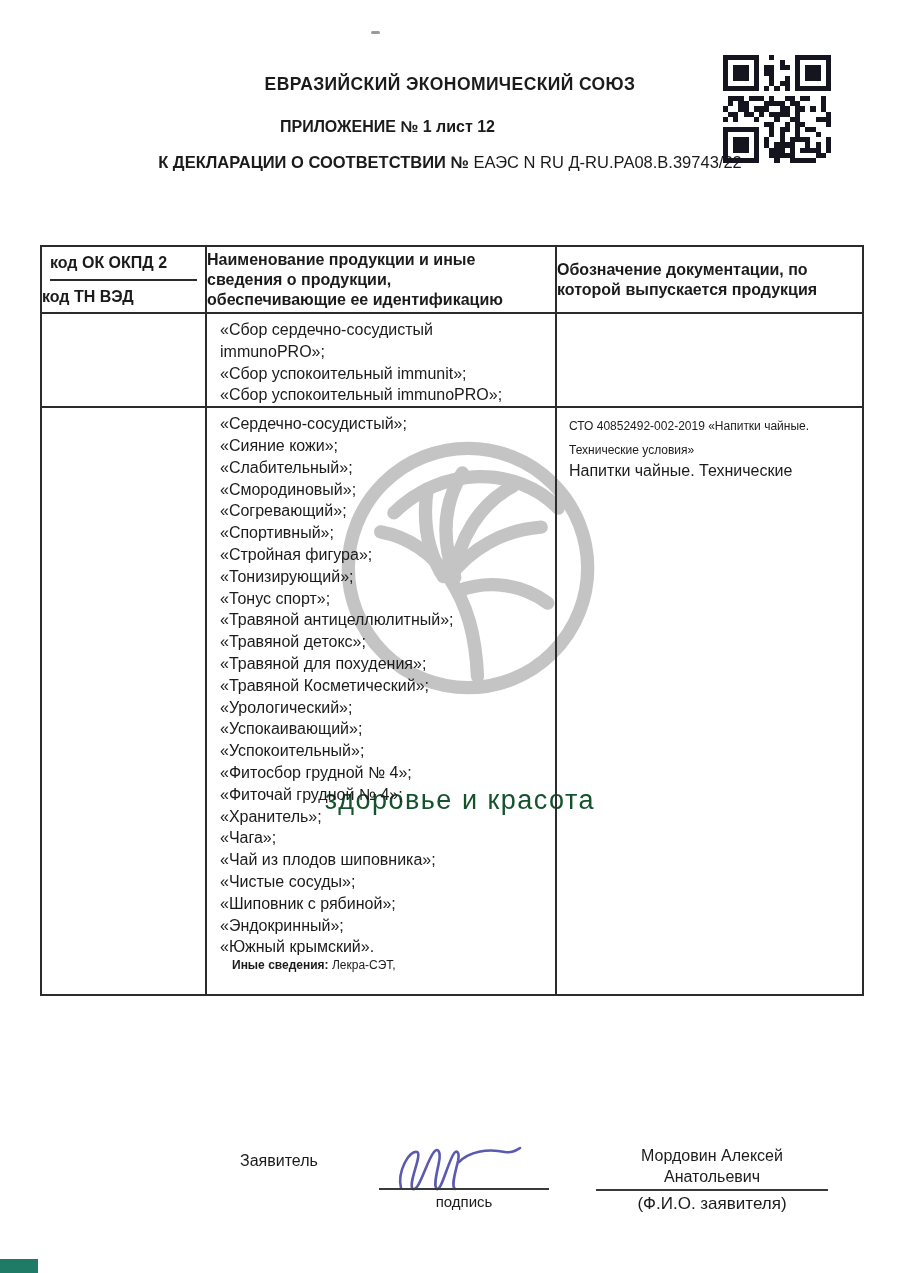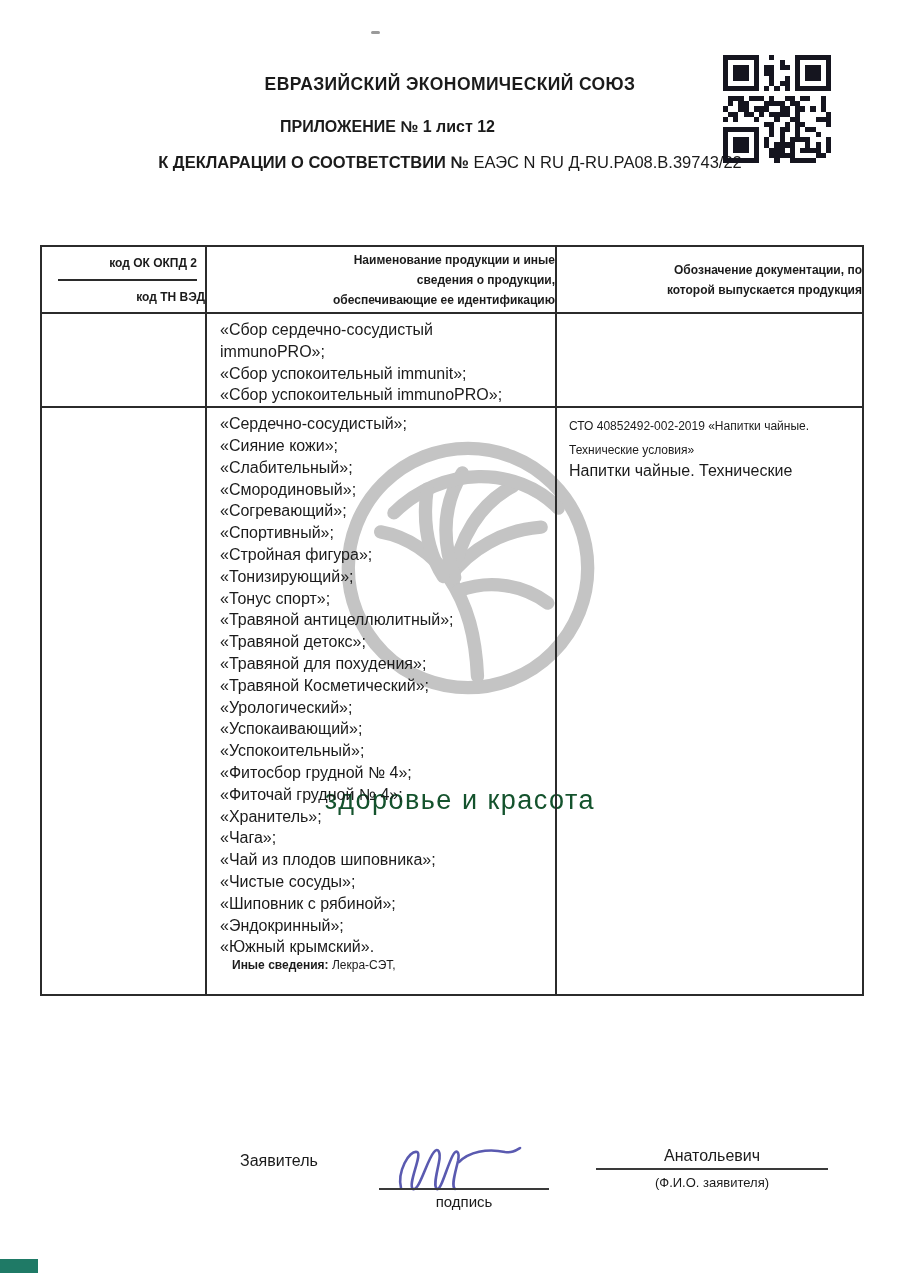--- a/index.html
+++ b/index.html
@@ -28,38 +28,38 @@
   .wm-tagline{
     position:absolute; left:260px; top:785px; width:400px; text-align:center;
     font-size:27px; color:#14532d; letter-spacing:1.5px;
   }
   
   .doc-table{
     position:absolute; left:40px; top:245px; width:822px; z-index:2;
     border-collapse:collapse; table-layout:fixed; background:transparent;
   }
   .doc-table td{border:2px solid #2b2b2b; vertical-align:top; padding:0;}
-  .doc-table tr.thead td{vertical-align:middle; text-align:right; font-weight:bold; font-size:12px; line-height:20px;padding-left:8px;}
+  .doc-table tr.thead td{vertical-align:middle; text-align:left; font-weight:bold; font-size:16px; line-height:20px;}
   tr.thead{height:67px;} tr.trow1{height:89px;} tr.trow2{height:544px;}
   .c1head-top{margin:0 8px; padding:5px 0 6px 0; border-bottom:2px solid #2b2b2b;}
   .c1head-bot{padding:6px 0 4px 0;}
   .plist{font-size:16px; line-height:21.8px; padding:5px 6px 0 13px; text-align:left;}
   .plist.narrow div{max-width:298px;}
   .cell-inner{display:flex; flex-direction:column; justify-content:space-between; height:100%; box-sizing:border-box;}
   .other-info{font-size:12px; padding:0 6px 22px 25px; text-align:left;}
   .doc-ref{font-size:12px; line-height:24px; padding:6px 10px 0 12px; text-align:left;}
   .doc-bottom{font-size:16px; padding:0 6px 12px 12px; text-align:left;}
   
   .applicant{position:absolute; left:240px; top:1152px; font-size:16px; z-index:2;}
   .signature-svg{position:absolute; left:393px; top:1142px; width:140px; height:54px; z-index:2;}
   .sig-line{position:absolute; left:379px; top:1188px; width:170px; border-top:2px solid #3a3a3a; z-index:2;}
   .sig-caption{position:absolute; left:379px; top:1193px; width:170px; text-align:center; font-size:15px; z-index:2;}
   .name-block{position:absolute; left:596px; top:1145px; width:232px; text-align:center; font-size:16px; line-height:21px; z-index:2;}
   .name-line{border-top:2px solid #3a3a3a; margin-top:2px;}
-  .name-caption{font-size:13px; padding-top:2px;}
+  .name-caption{font-size:17px; padding-top:2px;}
   
   .corner-badge{position:absolute; left:0; top:1259px; width:38px; height:14px; background:#1f7a66; z-index:4;}
 </style>
 </head>
 <body>
 
 <div class="page">
 
   <div class="top-dash"></div>
 
@@ -400,19 +400,20 @@
   <svg class="signature-svg" viewBox="0 0 140 54" fill="none">
     <g stroke="#5a5ab0" stroke-width="2.6" stroke-linecap="round">
       <path d="M8 46 C4 30 16 8 24 10 C30 12 14 43 20 47 C26 50 34 18 41 10 C45 5 48 10 46 20 C44 31 40 44 44 47 C48 49 54 24 60 13 C63 7 67 9 65 19 C62 32 58 44 62 47"></path>
       <path d="M66 20 C76 10 94 6 112 10 C119 11 122 9 127 6"></path>
     </g>
   </svg>
   <div class="sig-line"></div>
   <div class="sig-caption">подпись</div>
 
   <div class="name-block">
+    <div>Мордовин Алексей</div>
     <div>Анатольевич</div>
     <div class="name-line"></div>
     <div class="name-caption">(Ф.И.О. заявителя)</div>
   </div>
 
   <div class="corner-badge"></div>
 </div>
 
 </body></html>

